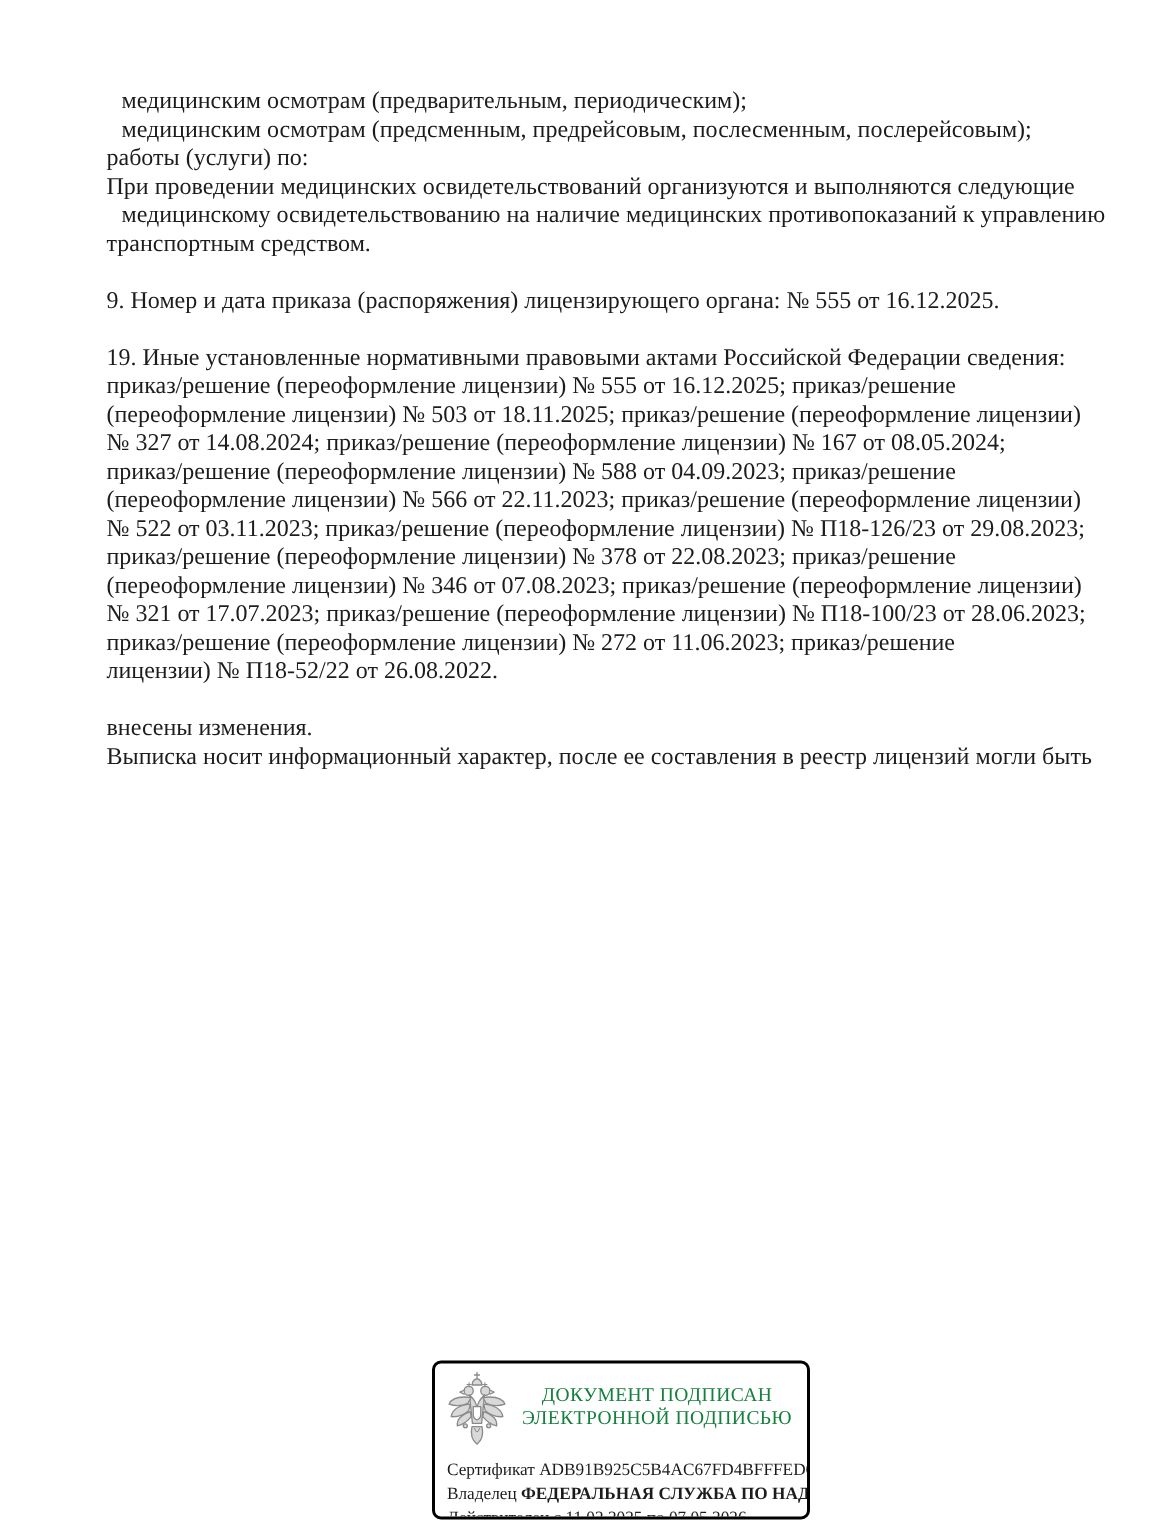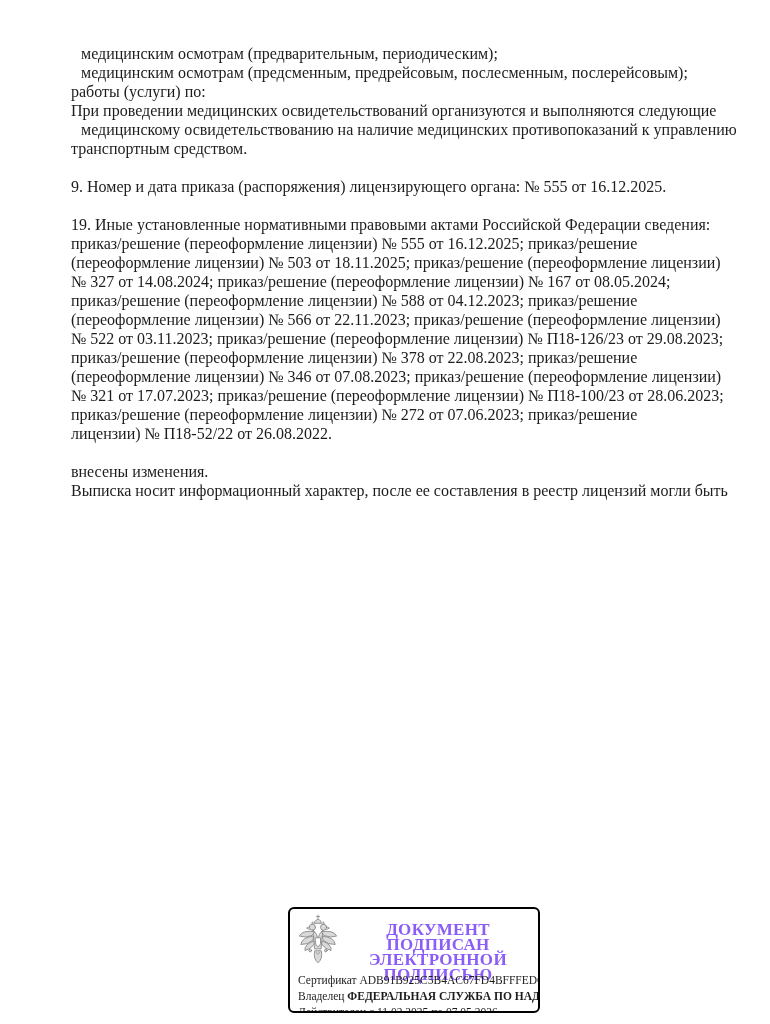--- a/index.html
+++ b/index.html
@@ -9,21 +9,21 @@
     width: 770px;
     height: 1024px;
     background: #ffffff;
     font-family: "Liberation Serif", "DejaVu Serif", serif;
     color: #1c1c1c;
     overflow: hidden;
   }
   .doc-body {
     position: absolute;
     left: 71px;
-    top: 44px;
+    top: 58px;
     width: 668px;
     font-size: 16px;
   }
   .doc-body .line {
     height: 19px;
     line-height: 19px;
     white-space: pre;
   }
   .doc-body .line.indent { padding-left: 10px; }
   .doc-body .line.blank { height: 19px; }
@@ -47,26 +47,25 @@
   }
   .emblem {
     display: block;
     width: 40px;
     height: 54px;
     flex: 0 0 40px;
   }
   .sig-title {
     flex: 1;
     text-align: center;
-    font-size: 17px;
+    font-size: 13px;
     line-height: 15px;
     padding-top: 9px;
     letter-spacing: 0.3px;
-    color: #8b5cf6;
-    font-weight: bold;
+    color: #15803d;
   }
   .sig-lines { margin-top: 3px; }
   .sig-line {
     font-size: 11.5px;
     line-height: 16px;
     white-space: nowrap;
     overflow: hidden;
     color: #1c1c1c;
   }
   .sig-line b { font-weight: bold; }
@@ -83,27 +82,27 @@
       <div class="line">При проведении медицинских освидетельствований организуются и выполняются следующие</div>
       <div class="line indent">медицинскому освидетельствованию на наличие медицинских противопоказаний к управлению</div>
       <div class="line">транспортным средством.</div>
       <div class="line blank">&nbsp;</div>
       <div class="line">9. Номер и дата приказа (распоряжения) лицензирующего органа: № 555 от 16.12.2025.</div>
       <div class="line blank">&nbsp;</div>
       <div class="line">19. Иные установленные нормативными правовыми актами Российской Федерации сведения:</div>
       <div class="line">приказ/решение (переоформление лицензии) № 555 от 16.12.2025; приказ/решение</div>
       <div class="line">(переоформление лицензии) № 503 от 18.11.2025; приказ/решение (переоформление лицензии)</div>
       <div class="line">№ 327 от 14.08.2024; приказ/решение (переоформление лицензии) № 167 от 08.05.2024;</div>
-      <div class="line">приказ/решение (переоформление лицензии) № 588 от 04.12.2023; приказ/решение</div>
+      <div class="line">приказ/решение (переоформление лицензии) № 588 от 04.09.2023; приказ/решение</div>
       <div class="line">(переоформление лицензии) № 566 от 22.11.2023; приказ/решение (переоформление лицензии)</div>
       <div class="line">№ 522 от 03.11.2023; приказ/решение (переоформление лицензии) № П18-126/23 от 29.08.2023;</div>
       <div class="line">приказ/решение (переоформление лицензии) № 378 от 22.08.2023; приказ/решение</div>
       <div class="line">(переоформление лицензии) № 346 от 07.08.2023; приказ/решение (переоформление лицензии)</div>
       <div class="line">№ 321 от 17.07.2023; приказ/решение (переоформление лицензии) № П18-100/23 от 28.06.2023;</div>
-      <div class="line">приказ/решение (переоформление лицензии) № 272 от 07.06.2023; приказ/решение</div>
+      <div class="line">приказ/решение (переоформление лицензии) № 272 от 11.06.2023; приказ/решение</div>
       <div class="line">лицензии) № П18-52/22 от 26.08.2022.</div>
       <div class="line blank">&nbsp;</div>
       <div class="line">внесены изменения.</div>
       <div class="line">Выписка носит информационный характер, после ее составления в реестр лицензий могли быть</div>
     </div>
 
   <div class="sigbox">
     <div class="sig-top">
       <span class="emblem">
         <svg width="40" height="54" viewBox="0 0 72 96" xmlns="http://www.w3.org/2000/svg">

